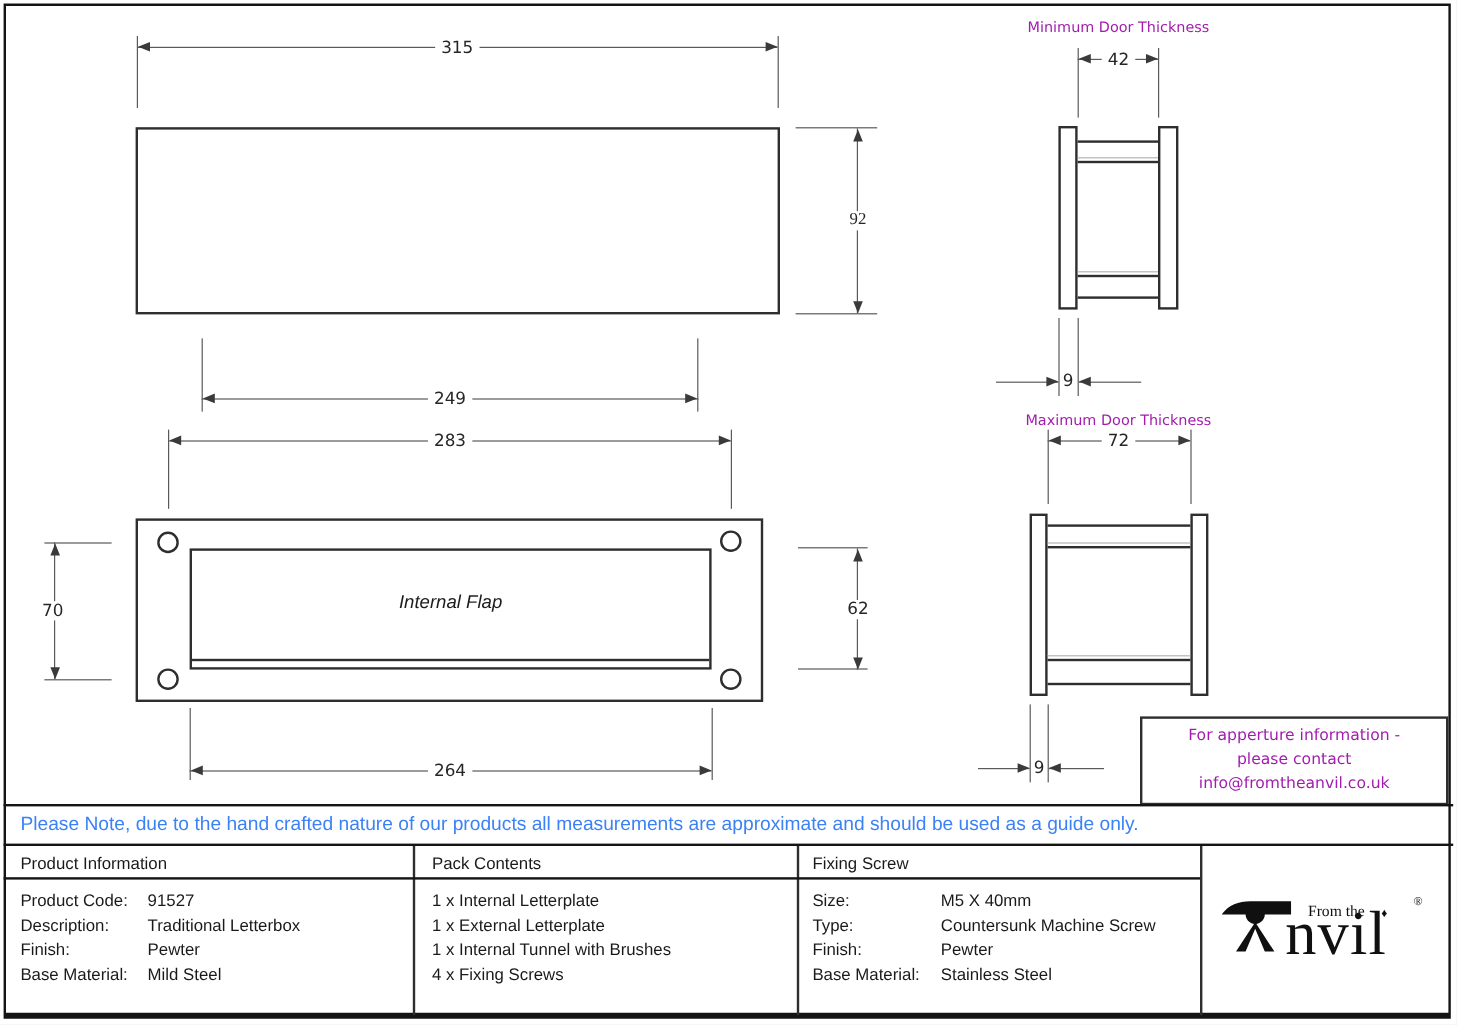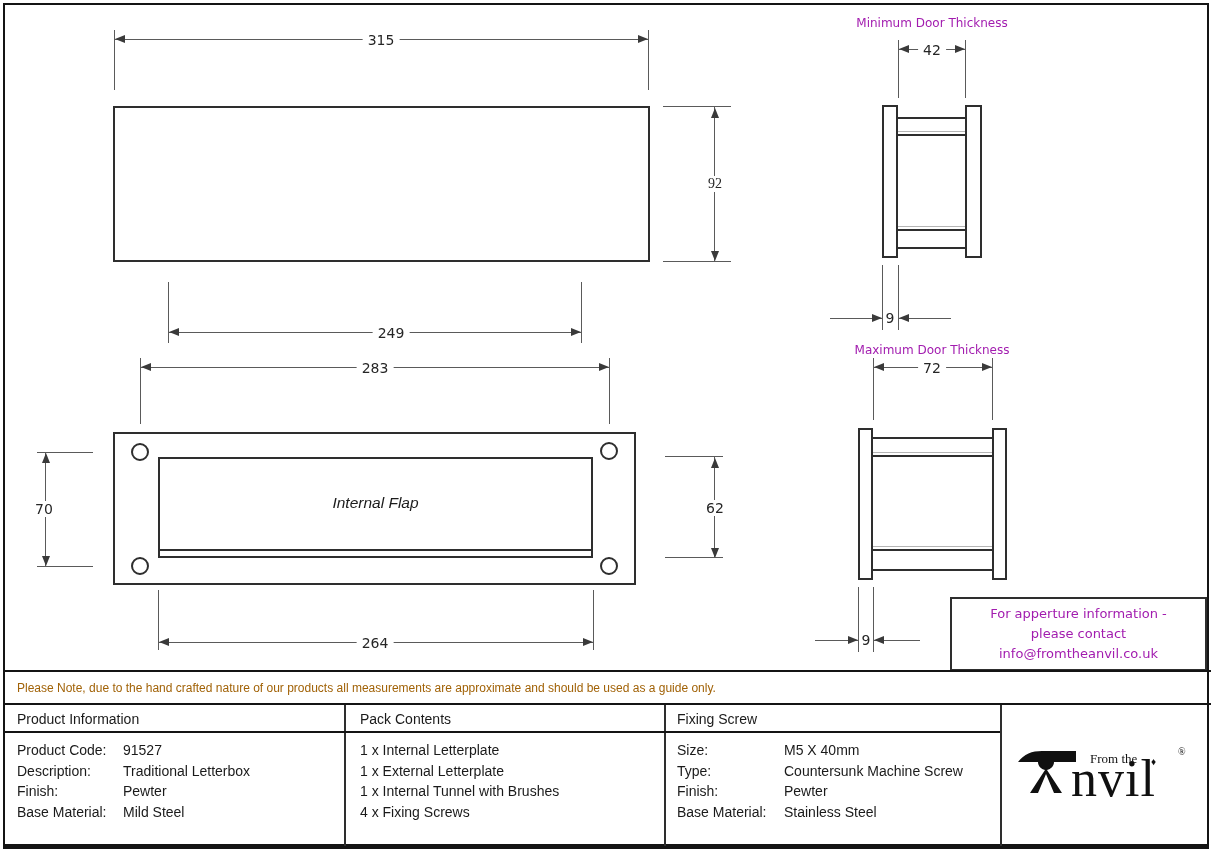--- a/index.html
+++ b/index.html
@@ -27,21 +27,21 @@
   .dtitle{position:absolute;transform:translate(-50%,-50%);font-family:"DejaVu Sans",sans-serif;
     font-size:12px;font-weight:400;color:#a21caf;white-space:nowrap;}
   .flap-label{position:absolute;display:flex;align-items:center;justify-content:center;
     font-size:15.5px;color:#1c1c1c;}
   .notebox{position:absolute;left:950px;top:597px;width:257px;height:74px;border:2px solid #2e2e2e;
     box-sizing:border-box;display:flex;flex-direction:column;align-items:center;justify-content:center;
     font-family:"DejaVu Sans",sans-serif;font-size:13px;color:#a21caf;line-height:20px;text-align:center;}
   
   .footnote-row{position:absolute;left:3px;top:670px;width:1208px;height:35px;box-sizing:border-box;
     border-top:2px solid #141414;border-bottom:2px solid #141414;display:flex;align-items:center;
-    padding-left:14px;font-size:12px;color:#a16207;}
+    padding-left:14px;font-size:16px;color:#3b82f6;}
   .cell-text{position:absolute;transform:translateY(-50%);font-size:14px;color:#1a1a1a;white-space:nowrap;}
   .hdr{font-size:14px;}
   .logo-cell{position:absolute;left:1001px;top:705px;width:208px;height:141px;}
   .logo-nvil{position:absolute;left:70px;top:48px;font-family:"Liberation Serif",serif;
     font-size:52px;line-height:1;color:#101010;letter-spacing:1px;}
   .logo-prefix{position:absolute;left:89px;top:46px;font-family:"Liberation Serif",serif;
     font-size:13px;color:#101010;}
   .logo-diamond{position:absolute;left:150px;top:51px;font-size:10px;color:#101010;}
   .logo-reg{position:absolute;left:177px;top:41px;font-family:"Liberation Serif",serif;
     font-size:10px;color:#101010;}
@@ -66,21 +66,21 @@
   <div class="vthin" style="left:714px;top:107px;height:154px;"></div>
   <div class="ah u" style="left:711px;top:108px;"></div>
   <div class="ah d" style="left:711px;top:251px;"></div>
   <div class="dlab" style="left:715px;top:184px;font-family:Liberation Serif, serif;">92</div>
 
   <div class="vthin" style="left:168px;top:282px;height:61px;"></div>
   <div class="vthin" style="left:581px;top:282px;height:61px;"></div>
   <div class="hthin" style="left:168px;top:332px;width:414px;"></div>
   <div class="ah l" style="left:169px;top:328px;"></div>
   <div class="ah r" style="left:571px;top:328px;"></div>
-  <div class="dlab" style="left:391px;top:333px;">249</div>
+  <div class="dlab" style="left:375px;top:333px;">249</div>
 
   <div class="rect" style="left:113px;top:432px;width:523px;height:153px;"></div>
   <div class="rect" style="left:158px;top:457px;width:435px;height:101px;"></div>
   <div class="hl" style="left:160px;top:549px;width:431px;"></div>
   <div class="flap-label" style="left:158px;top:457px;width:435px;height:92px;font-style:italic;">
     <span>Internal Flap</span>
   </div>
   <div class="circle" style="left:131px;top:443px;"></div>
   <div class="circle" style="left:600px;top:442px;"></div>
   <div class="circle" style="left:131px;top:557px;"></div>

